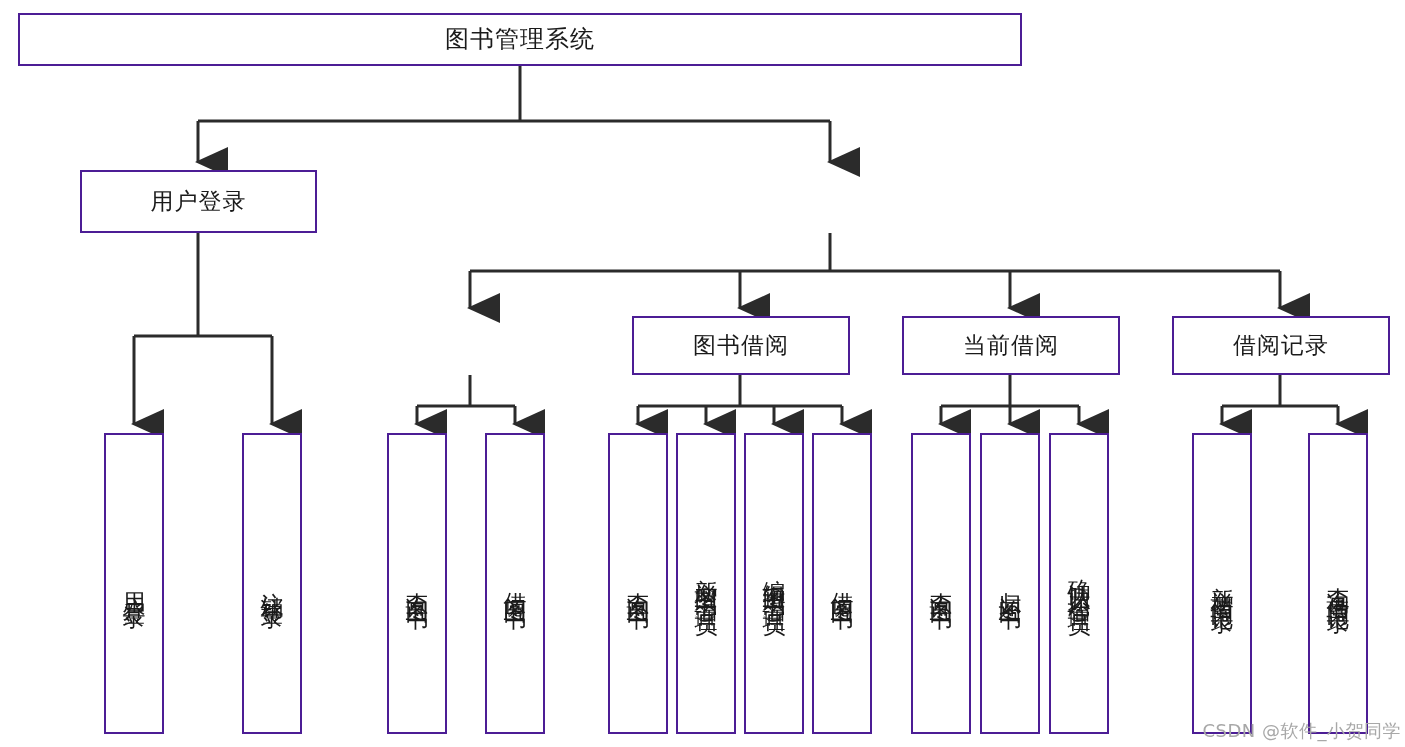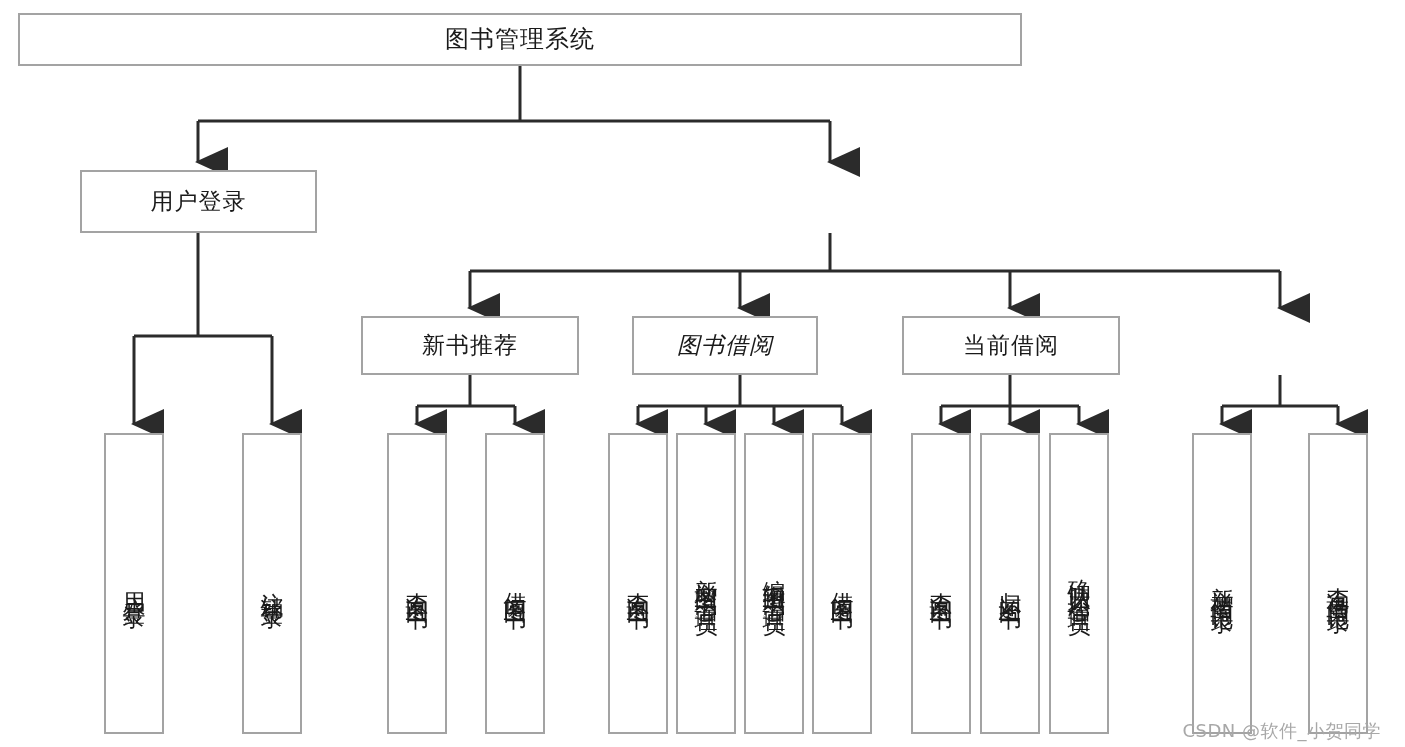--- a/index.html
+++ b/index.html
@@ -23,21 +23,21 @@
     left: 0;
     top: 0;
     width: 1405px;
     height: 747px;
     pointer-events: none;
   }
   .node {
     position: absolute;
     box-sizing: border-box;
     background: #ffffff;
-    border: 2px solid #a3a3a3;
+    border: 2px solid #4c1d95;
     display: flex;
     align-items: center;
     justify-content: center;
     color: #1a1a1a;
   }
   .node.horiz {
     font-size: 23px;
     letter-spacing: 1px;
     line-height: 1.1;
   }
@@ -50,21 +50,21 @@
     letter-spacing: 5px;
     line-height: 1;
     white-space: nowrap;
     display: block;
   }
   .node.root {
     font-size: 24px;
   }
   .watermark {
     position: absolute;
-    right: 24px;
+    right: 4px;
     bottom: 4px;
     font-size: 18px;
     color: #a8a8a8;
     white-space: nowrap;
     letter-spacing: 0.5px;
     margin-left: 48px;
   }
 </style>
 </head>
 <body>
@@ -123,28 +123,28 @@
   </svg>
 
   <div class="node horiz root" style="left:18px; top:13px; width:1004px; height:53px;">
     <span>图书管理系统</span>
   </div>
 
   <div class="node horiz" style="left:80px; top:170px; width:237px; height:63px;">
     <span>用户登录</span>
   </div>
 
-  <div class="node horiz" style="left:361px; top:316px; width:218px; height:59px;">
-    <span>新书推荐</span>
-  </div>
-  <div class="node horiz" style="left:632px; top:316px; width:186px; height:59px;font-style:italic;">
+  <div class="node horiz" style="left:632px; top:316px; width:218px; height:59px;">
     <span>图书借阅</span>
   </div>
   <div class="node horiz" style="left:902px; top:316px; width:218px; height:59px;align-items:center;">
     <span>当前借阅</span>
+  </div>
+  <div class="node horiz" style="left:1172px; top:316px; width:218px; height:59px;">
+    <span>借阅记录</span>
   </div>
 
   <div class="node vert" style="left:104px; top:433px; width:60px; height:301px;">
     <span class="vlabel">用户登录</span>
   </div>
   <div class="node vert" style="left:242px; top:433px; width:60px; height:301px;">
     <span class="vlabel">注销登录</span>
   </div>
 
   <div class="node vert" style="left:387px; top:433px; width:60px; height:301px;">

